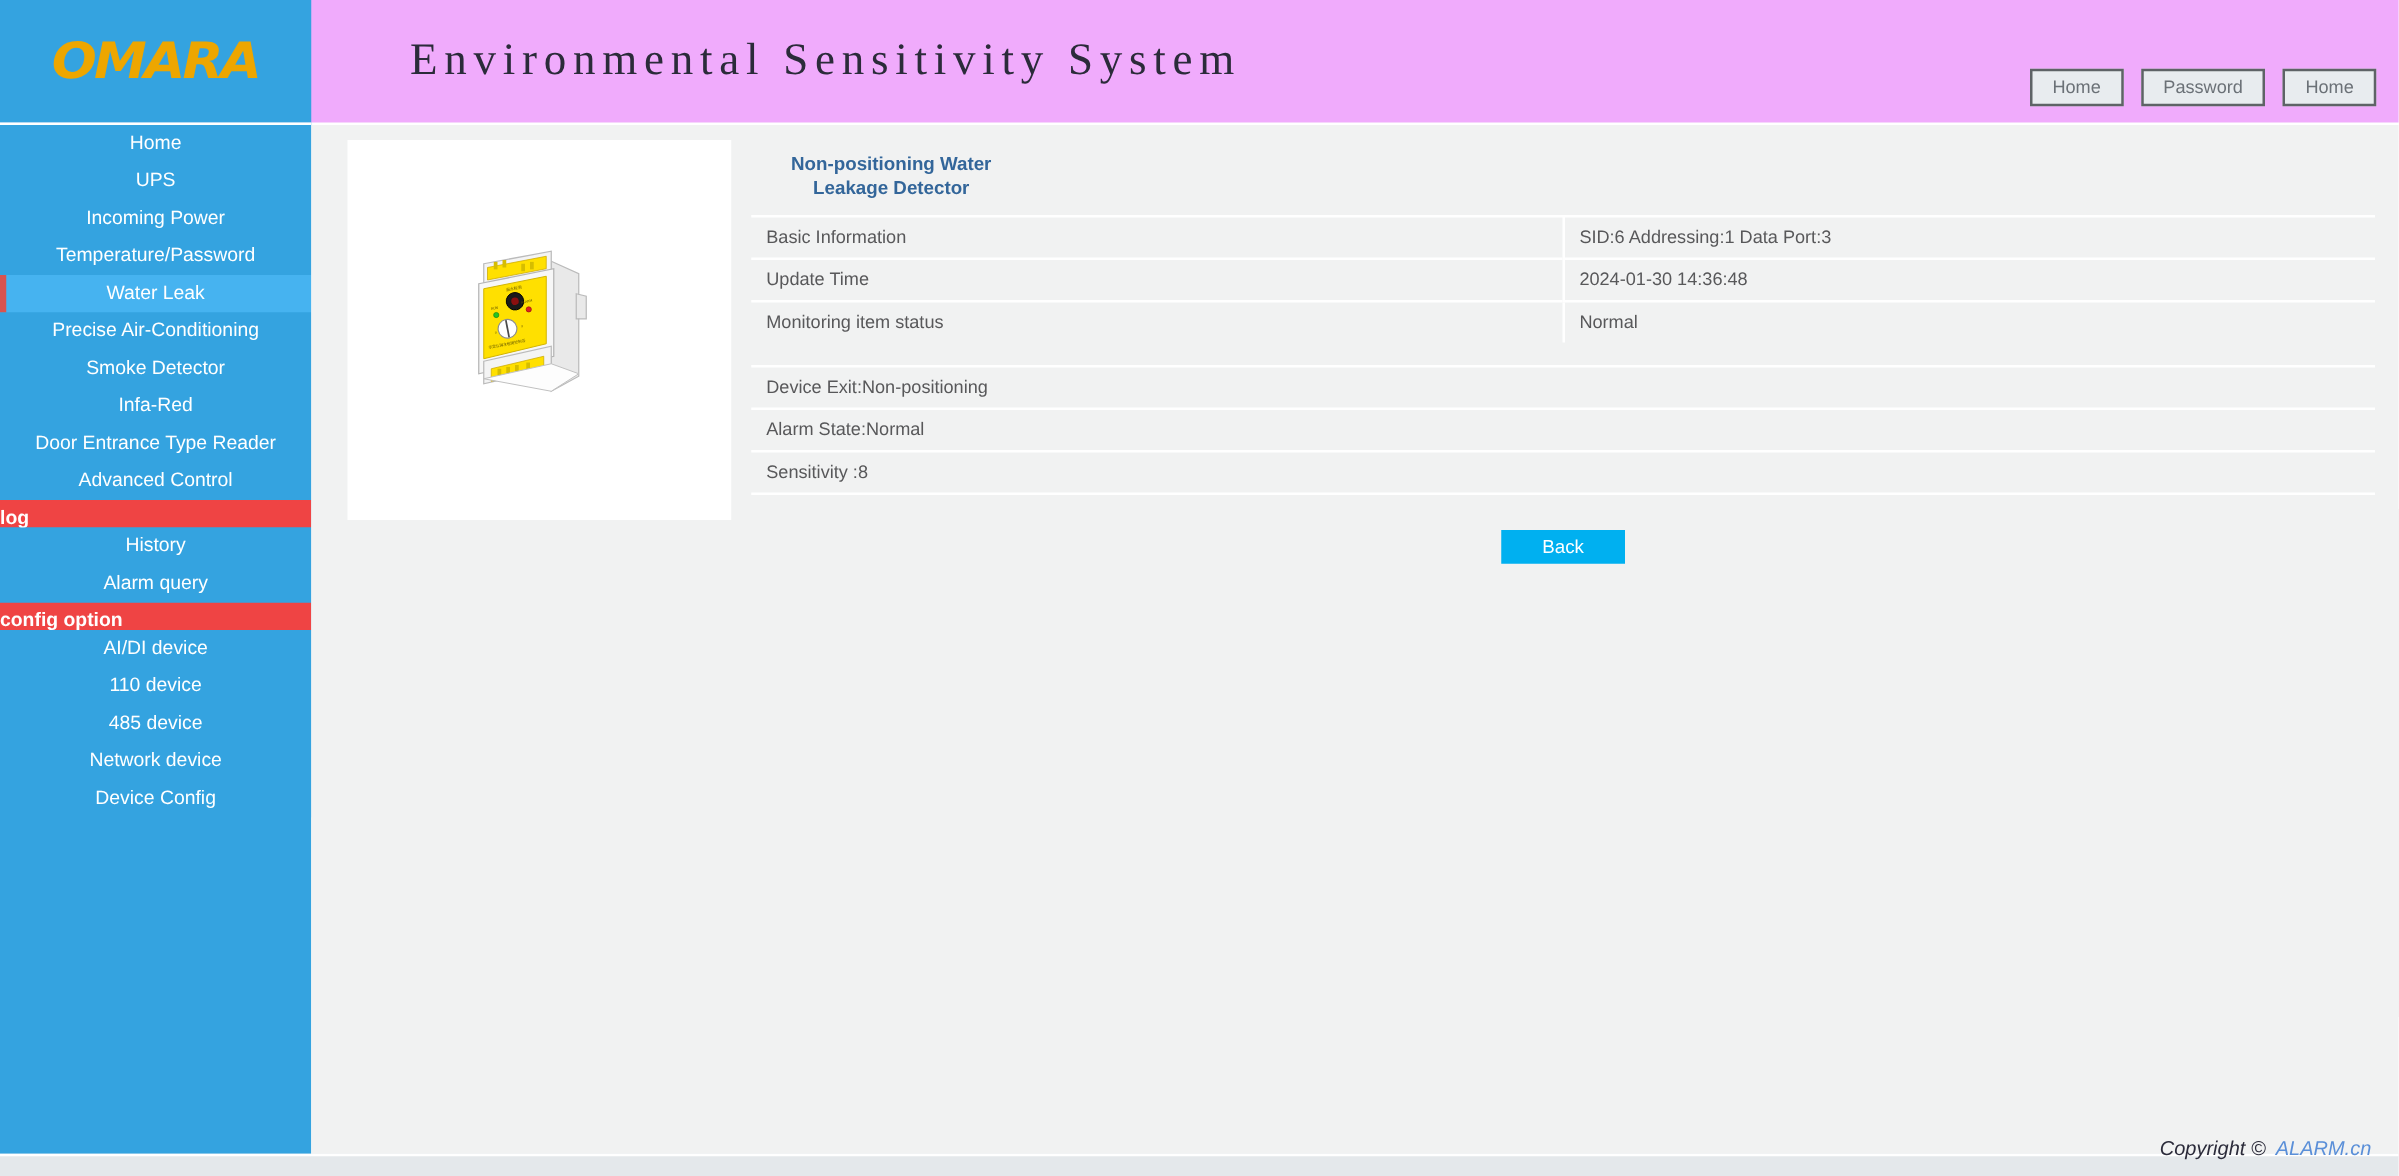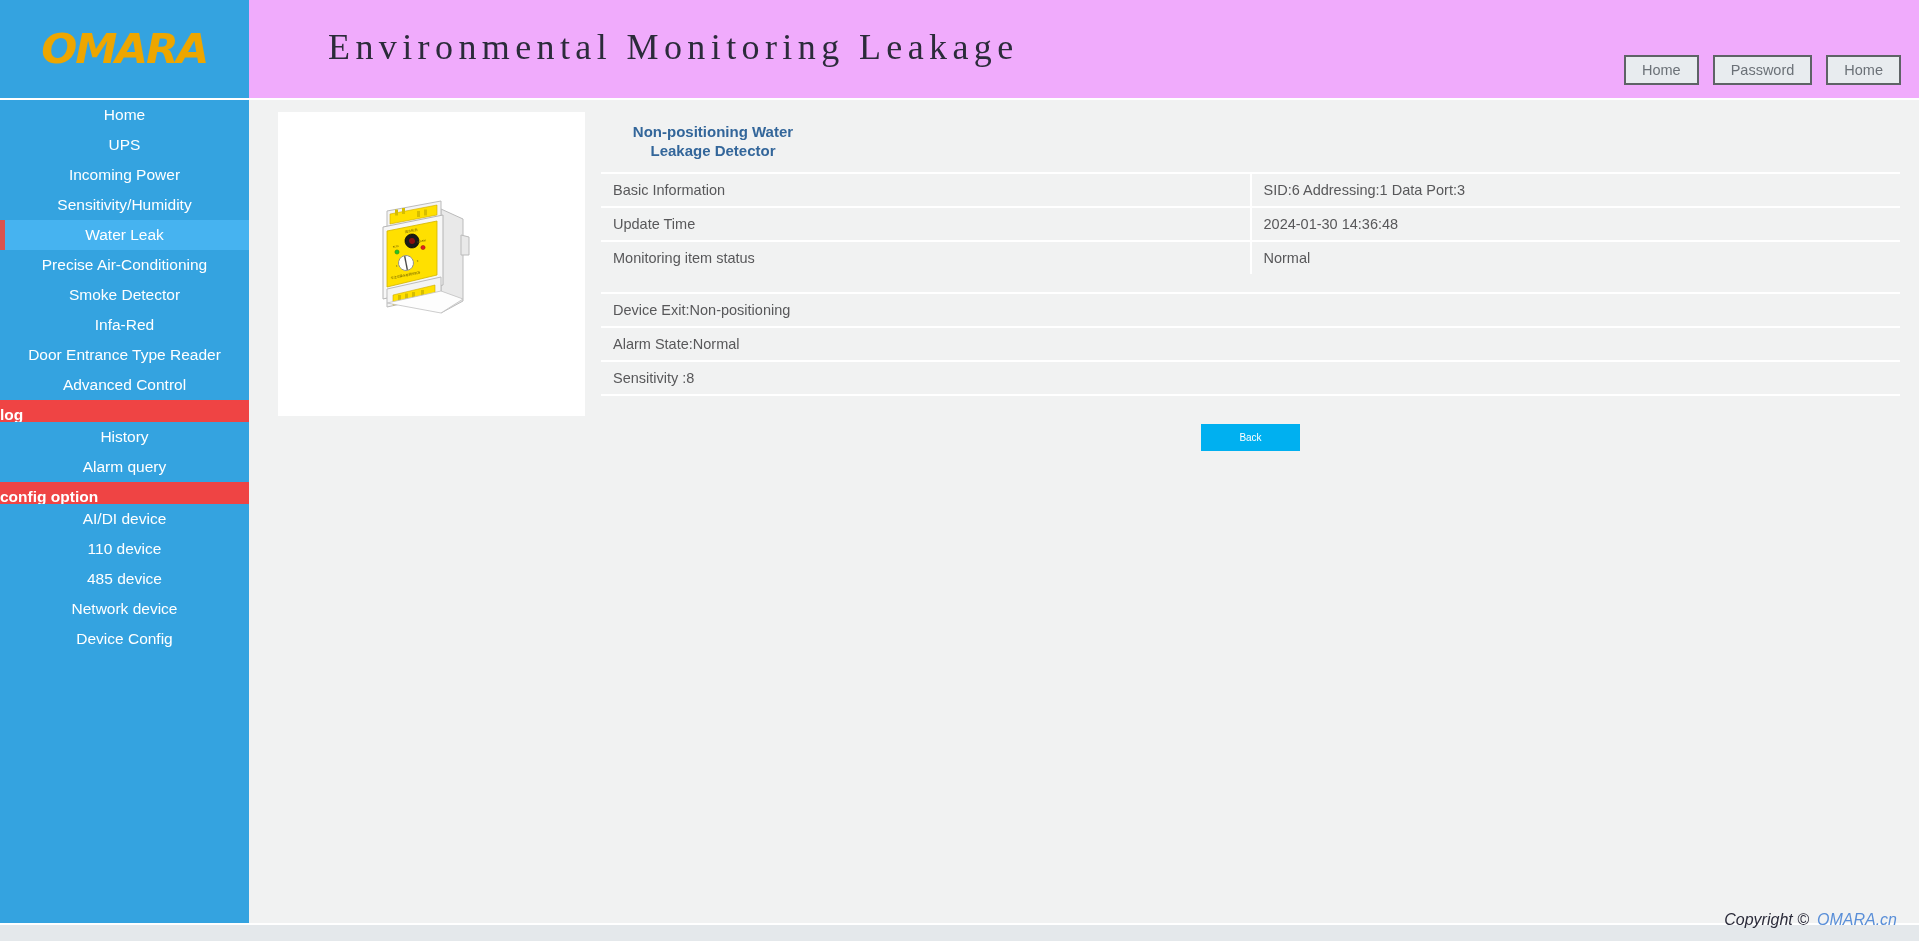--- a/index.html
+++ b/index.html
@@ -215,21 +215,21 @@
     width: 1299px;
     display: flex;
     justify-content: center;
   }
   .back-btn {
     width: 99px;
     height: 27px;
     background: #00b0f0;
     color: #ffffff;
     border: none;
-    font-size: 10px;
+    font-size: 15px;
     font-family: "Liberation Sans", sans-serif;
     cursor: pointer;
     display: flex;
     align-items: center;
     justify-content: center;
   }
 
   
   .footer {
     position: absolute;
@@ -256,33 +256,33 @@
 </style>
 </head>
 <body>
 
 <div id="app">
 
   <div class="topbar">
     <div class="logo-box">
       <span class="logo-text">OMARA</span>
     </div>
-    <div class="app-title">Environmental Monitoring Leakage</div>
+    <div class="app-title">Environmental Sensitivity System</div>
     <div class="topnav">
       <div class="nav-btn">Home</div>
       <div class="nav-btn wide">Password</div>
       <div class="nav-btn">Home</div>
     </div>
   </div>
 
   <div class="sidebar">
     <div class="menu-item">Home</div>
     <div class="menu-item">UPS</div>
     <div class="menu-item">Incoming Power</div>
-    <div class="menu-item">Sensitivity/Humidity</div>
+    <div class="menu-item">Temperature/Password</div>
     <div class="menu-item active">Water Leak</div>
     <div class="menu-item">Precise Air-Conditioning</div>
     <div class="menu-item">Smoke Detector</div>
     <div class="menu-item">Infa-Red</div>
     <div class="menu-item">Door Entrance Type Reader</div>
     <div class="menu-item">Advanced Control</div>
     <div class="menu-section">log</div>
     <div class="menu-item">History</div>
     <div class="menu-item">Alarm query</div>
     <div class="menu-section">config option</div>
@@ -382,16 +382,16 @@
 
       <div class="back-wrap">
         <div class="back-btn">Back</div>
       </div>
 
     </div>
   </div>
 
   <div class="footer"></div>
   <div class="copyright">
-    <span>Copyright ©</span><span class="brand">OMARA.cn</span>
+    <span>Copyright ©</span><span class="brand">ALARM.cn</span>
   </div>
 
 </div>
 
 </body></html>

